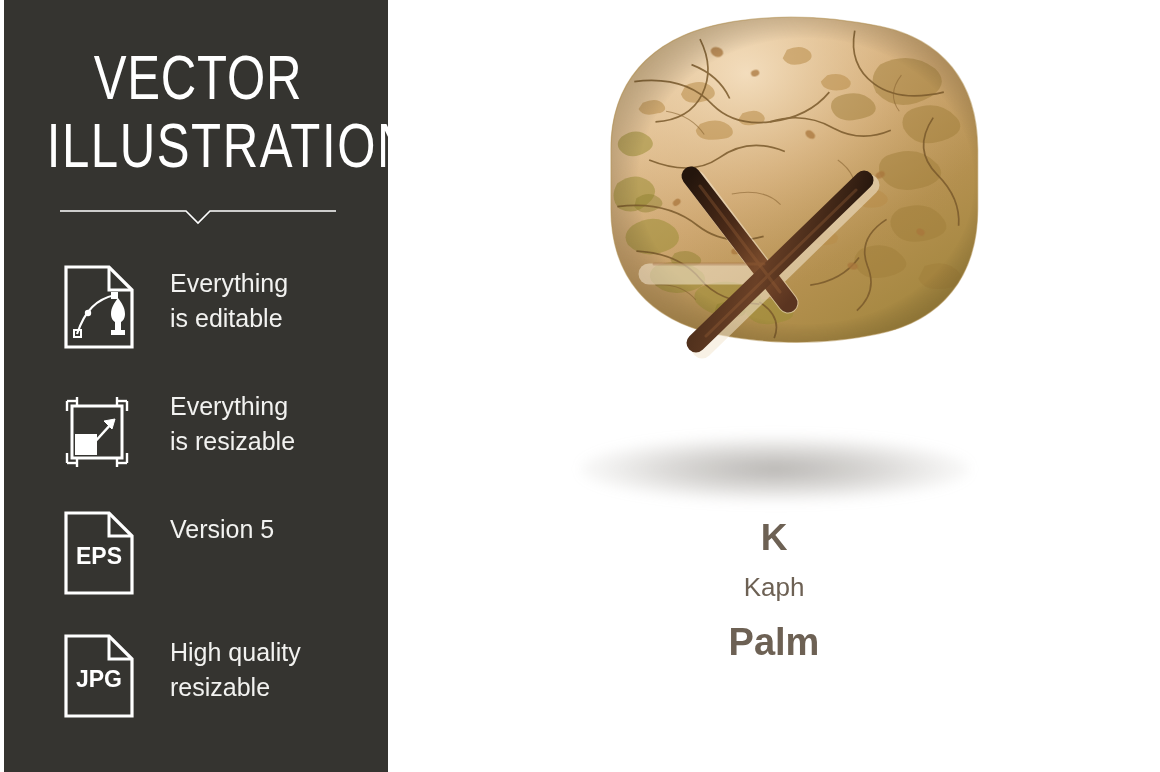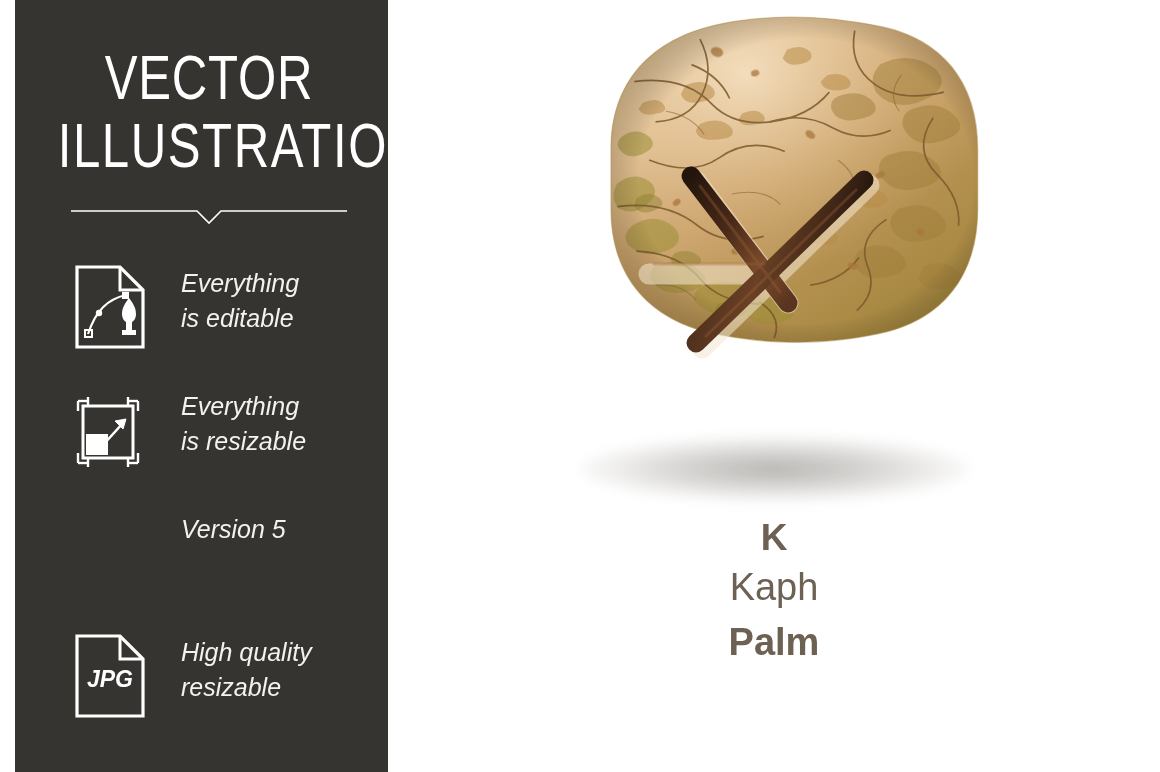--- a/index.html
+++ b/index.html
@@ -17,21 +17,21 @@
     position: relative;
     width: 1160px;
     height: 772px;
     overflow: hidden;
     background: #ffffff;
   }
 
   
   .sidebar {
     position: absolute;
-    left: 15px;
+    left: 4px;
     top: 0;
     width: 448px;
     height: 772px;
     background: #353430;
   }
 
   .brand {
     position: absolute;
     left: 0;
     top: 46px;
@@ -67,21 +67,20 @@
     width: 276px;
     height: 22px;
   }
 
   
   .features {
     position: absolute;
     left: 0;
     top: 258px;
     width: 388px;
-    font-style: italic;
   }
   .feature-row {
     position: relative;
     height: 123px;
   }
   .feature-icon {
     position: absolute;
     left: 59px;
     top: 6px;
     width: 72px;
@@ -144,21 +143,21 @@
   }
   .caption-letter {
     display: block;
     font-size: 37px;
     line-height: 44px;
     font-weight: 700;
     letter-spacing: 0px;
   }
   .caption-name {
     display: block;
-    font-size: 38px;
+    font-size: 26px;
     line-height: 55px;
     font-weight: 400;
   }
   .caption-meaning {
     display: block;
     font-size: 38px;
     line-height: 55px;
     font-weight: 700;
   }
 </style>
@@ -222,20 +221,27 @@
               <path d="M29 58 L49 36" stroke-width="2.6"></path>
               <path d="M52 32 L41 34 L49 42 Z"></path>
             </g>
           </svg>
         </div>
         <div class="feature-text">Everything
 is resizable</div>
       </div>
 
       <div class="feature-row">
+        <div class="feature-icon">
+          <svg width="72" height="86" viewBox="0 0 72 86">
+            <path d="M3 3 L46 3 L69 26 L69 83 L3 83 Z" fill="none" stroke="#ffffff" stroke-width="3.2"></path>
+            <path d="M46 3 L46 26 L69 26" fill="none" stroke="#ffffff" stroke-width="3"></path>
+            <text x="36" y="54" fill="#ffffff" font-family="'Liberation Sans', sans-serif" font-size="23" font-weight="700" text-anchor="middle">EPS</text>
+          </svg>
+        </div>
         <div class="feature-text">Version 5</div>
       </div>
 
       <div class="feature-row">
         <div class="feature-icon">
           <svg width="72" height="86" viewBox="0 0 72 86">
             <path d="M3 3 L46 3 L69 26 L69 83 L3 83 Z" fill="none" stroke="#ffffff" stroke-width="3.2"></path>
             <path d="M46 3 L46 26 L69 26" fill="none" stroke="#ffffff" stroke-width="3"></path>
             <text x="36" y="54" fill="#ffffff" font-family="'Liberation Sans', sans-serif" font-size="23" font-weight="700" text-anchor="middle">JPG</text>
           </svg>

